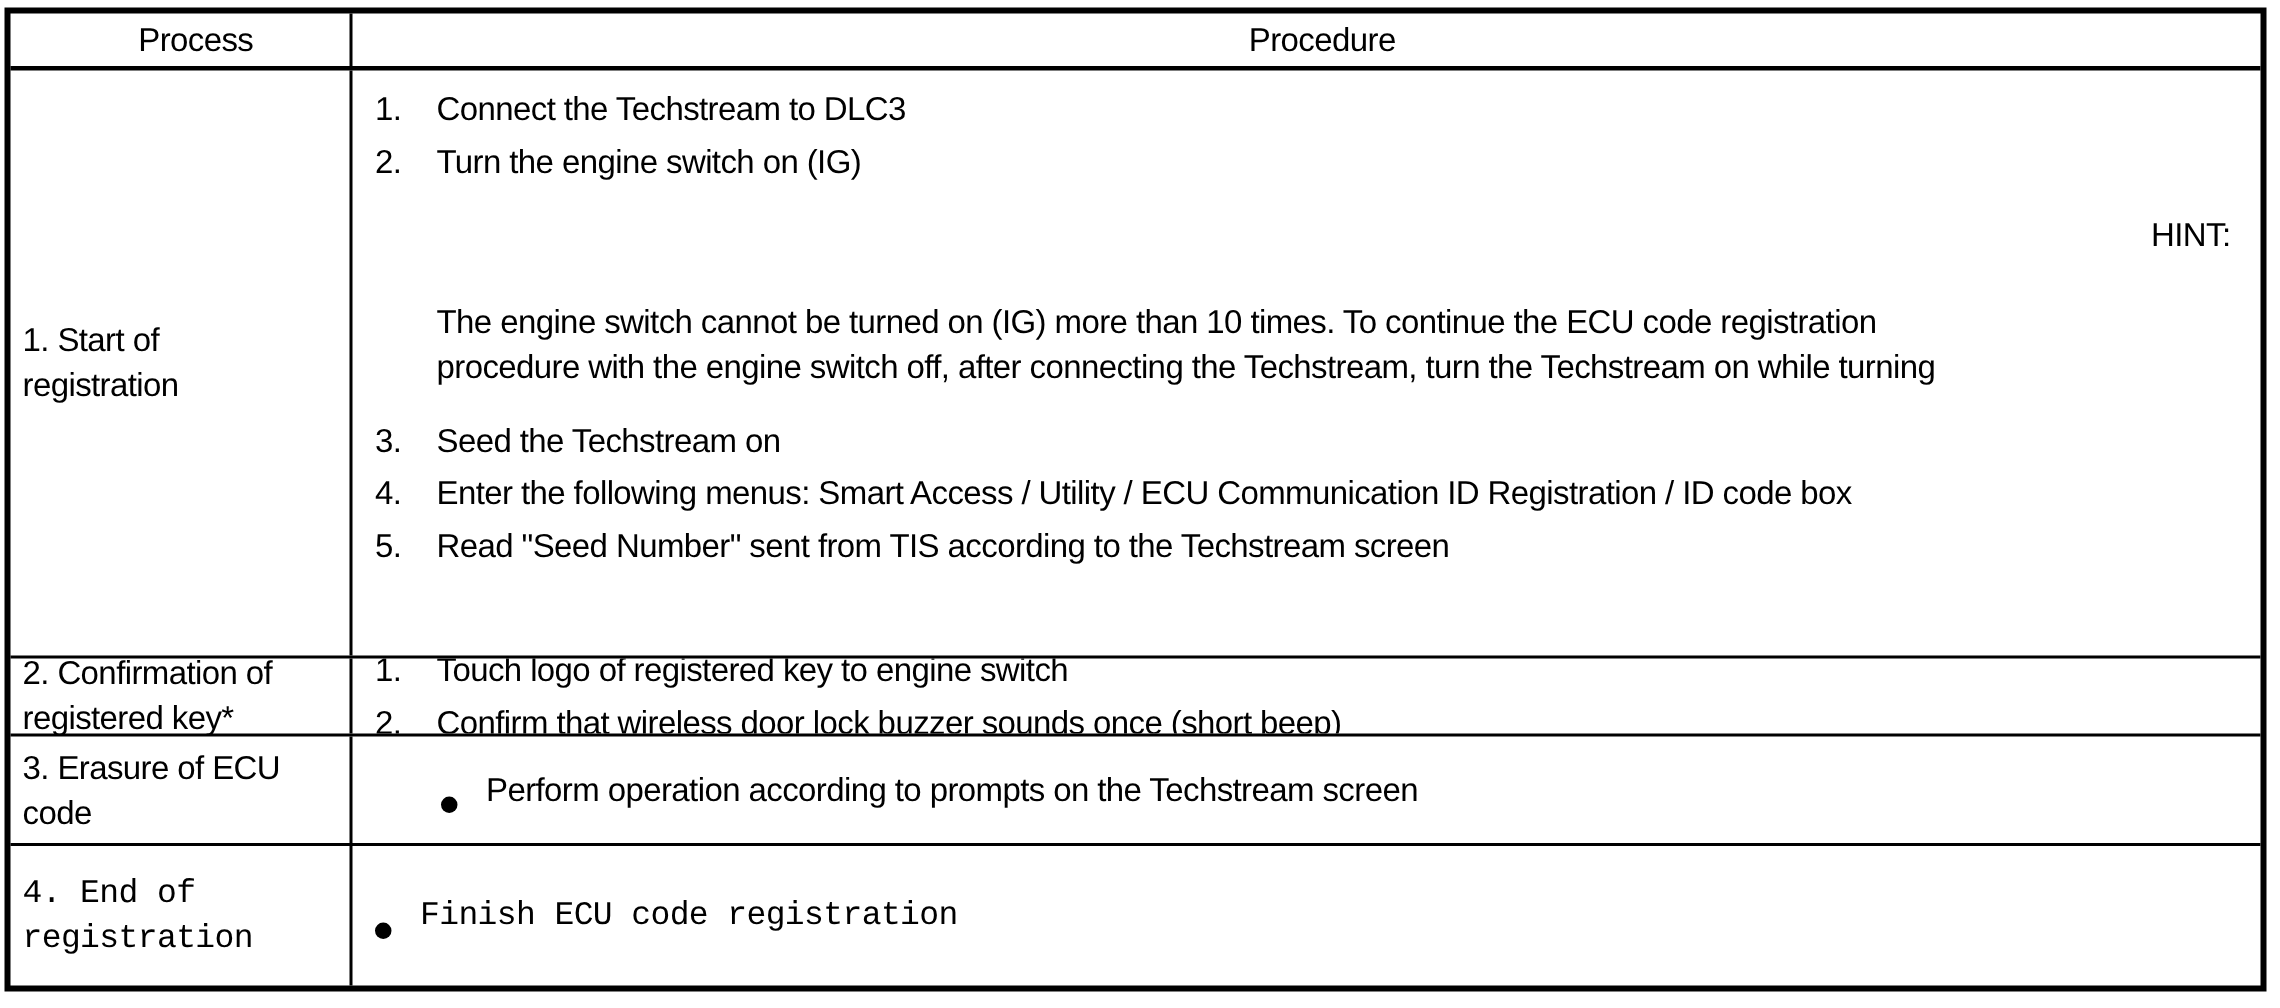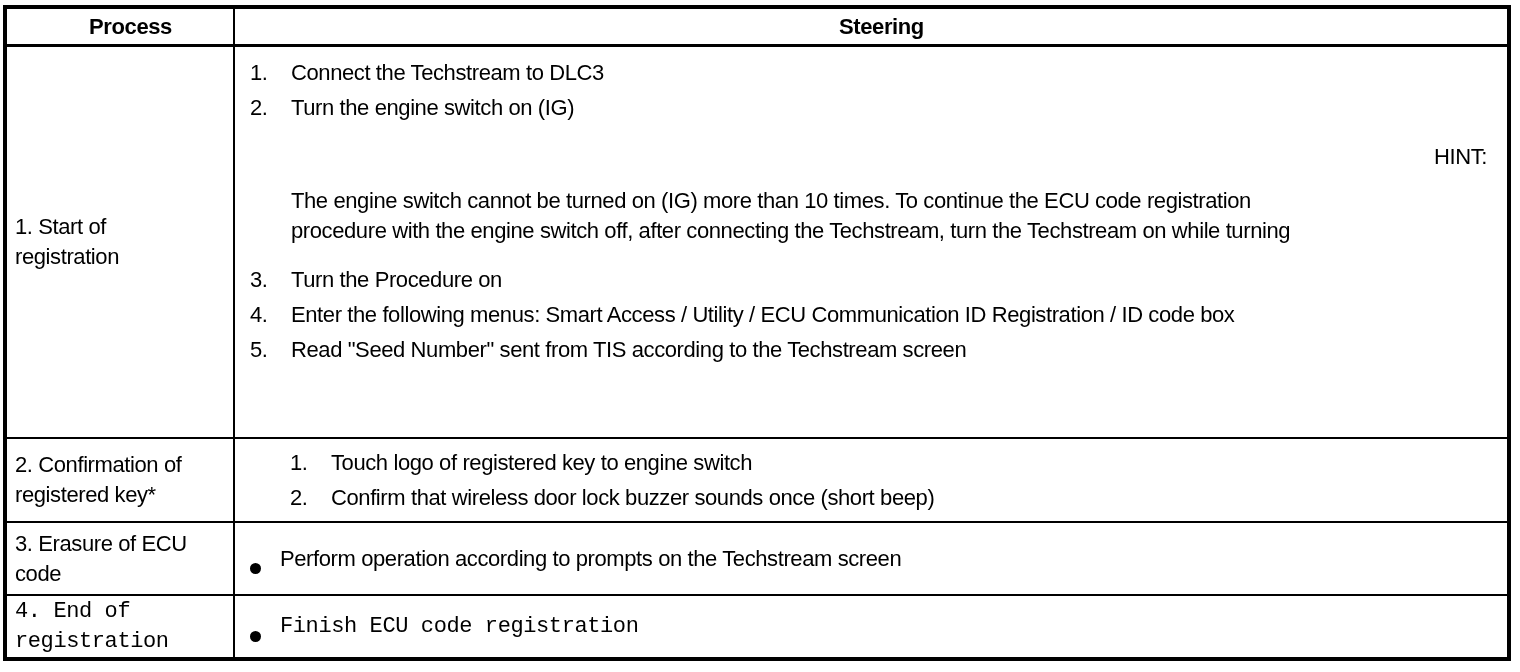--- a/index.html
+++ b/index.html
@@ -25,37 +25,37 @@
     height: 656px;
     box-sizing: border-box;
     border: 4px solid #000;
     background: #fff;
     display: flex;
     flex-direction: column;
   }
   .row { display: flex; box-sizing: border-box; }
   .row-h  { height: 38px; border-bottom: 3px solid #000; }
   .row-1  { height: 392px; border-bottom: 2px solid #000; }
-  .row-2  { height: 84px;  border-bottom: 2px solid #000; gap: 40px; }
-  .row-3  { height: 73px;  border-bottom: 2px solid #000; }
+  .row-2  { height: 52px;  border-bottom: 2px solid #000; }
+  .row-3  { height: 73px;  border-bottom: 2px solid #000; gap: 44px; }
   .row-4  { flex: 1; font-family: Liberation Mono, monospace; }
   .c1 {
     width: 228px;
     box-sizing: border-box;
     border-right: 2px solid #000;
     flex-shrink: 0;
   }
   .c2 { flex: 1; box-sizing: border-box; overflow: hidden; }
 
   
   .hcell {
     display: flex;
     align-items: center;
     justify-content: center;
-    font-weight: bold;
+    font-weight: normal;
     padding-left: 21px;
   }
 
   
   .pcell {
     display: flex;
     align-items: center;
     padding: 0 35px 0 8px;
     line-height: 30px;
   }
@@ -66,21 +66,21 @@
     display: flex;
     flex-direction: column;
     justify-content: center;
     padding: 0 20px 0 15px;
   }
   .step { display: flex; line-height: 31px; margin-bottom: 4px; }
   .step:last-child { margin-bottom: 0; }
   .num { width: 41px; flex-shrink: 0; }
   .step-text { flex: 1; }
   .hint-label { margin: 18px 0 0 41px; line-height: 31px; text-align: right; }
-  .hint-para  { margin: 14px 0 0 41px; line-height: 30px; }
+  .hint-para  { margin: 28px 0 0 41px; line-height: 30px; }
   .steps-b    { margin-top: 18px; }
 
   .bullet-row { display: flex; align-items: flex-end; line-height: 31px; }
   .bullet-marker {
     width: 30px;
     flex-shrink: 0;
     display: flex;
     align-items: center;
   }
   .dot {
@@ -93,21 +93,21 @@
 </head>
 <body>
 
 <div class="tbl">
 
   <div class="row row-h">
     <div class="c1 hcell">
       <span>Process</span>
     </div>
     <div class="c2 hcell">
-      <span>Steering</span>
+      <span>Procedure</span>
     </div>
   </div>
 
   <div class="row row-1">
     <div class="c1 pcell">
       <span>1. Start of registration</span>
     </div>
     <div class="c2 proc-r1">
 
       <div class="steps-a">
@@ -124,21 +124,21 @@
       <div class="hint-label">HINT:</div>
 
       <div class="hint-para">
         <div>The engine switch cannot be turned on (IG) more than 10 times. To continue the ECU code registration</div>
         <div>procedure with the engine switch off, after connecting the Techstream, turn the Techstream on while turning</div>
       </div>
 
       <div class="steps-b">
         <div class="step">
           <span class="num">3.</span>
-          <span class="step-text">Turn the Procedure on</span>
+          <span class="step-text">Seed the Techstream on</span>
         </div>
         <div class="step">
           <span class="num">4.</span>
           <span class="step-text">
             <div>Enter the following menus: Smart Access / Utility / ECU Communication ID Registration / ID code box</div>
           </span>
         </div>
         <div class="step">
           <span class="num">5.</span>
           <span class="step-text">Read "Seed Number" sent from TIS according to the Techstream screen</span>

